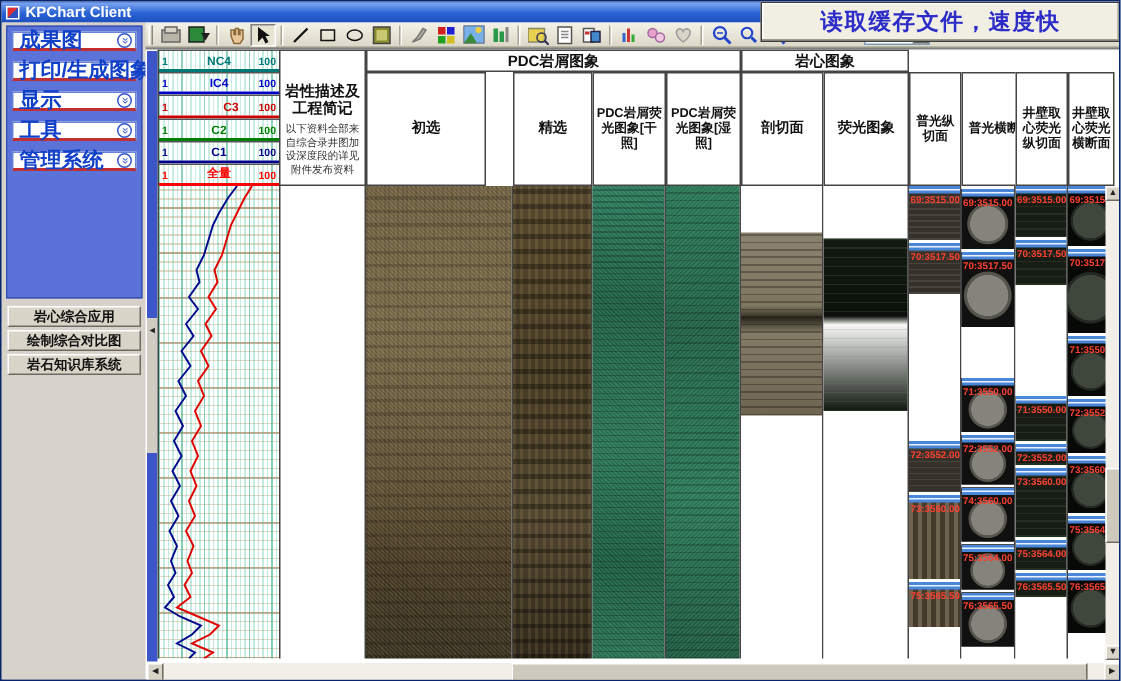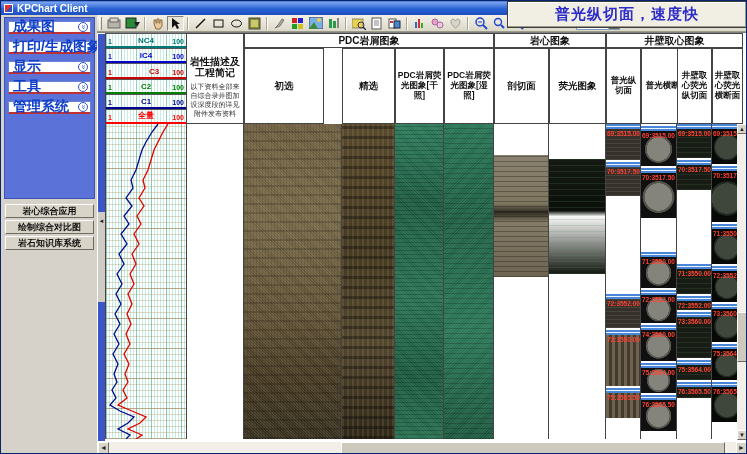--- a/index.html
+++ b/index.html
@@ -131,21 +131,21 @@
 <body>
 
 <div id="app">
 
   <div id="titlebar">
     <span id="app-icon"></span>
     <span>KPChart Client</span>
   </div>
 
   <div id="cache-tip">
-    <span>普光纵切面，速度快</span>
+    <span>读取缓存文件，速度快</span>
   </div>
 
   <div id="sidebar">
     <div id="sidebar-panel">
       <div class="nav-item" style="top:3px">
         <span class="nav-label">成果图</span>
         <span class="chev"><span>»</span></span>
       </div>
       <div class="nav-item" style="top:23px">
         <span class="nav-label">打印/生成图象</span>
@@ -360,21 +360,20 @@
         </div>
       </div>
 
     <div class="cell" id="lith-cell">
       <div id="lith-title">岩性描述及工程简记</div>
       <div id="lith-note">以下资料全部来自综合录井图加设深度段的详见附件发布资料</div>
     </div>
 
     <div class="cell ghead" style="left:147px;width:250px">PDC岩屑图象</div>
     <div class="cell ghead" style="left:397px;width:112px">岩心图象</div>
-    <div class="cell ghead" style="left:509px;width:137px">井壁取心图象</div>
 
     <div class="cell chead" style="left:147px;width:80px">初选</div>
     <div class="cell chead" style="left:245px;width:53px">精选</div>
     <div class="cell chead small" style="left:298px;width:49px">PDC岩屑荧光图象[干照]</div>
     <div class="cell chead small" style="left:347px;width:50px">PDC岩屑荧光图象[湿照]</div>
     <div class="cell chead" style="left:397px;width:55px">剖切面</div>
     <div class="cell chead" style="left:452px;width:57px">荧光图象</div>
     <div class="cell chead small" style="left:509px;width:35px">普光纵切面</div>
     <div class="cell chead small" style="left:544px;width:52px">普光横断面</div>
     <div class="cell chead small" style="left:580px;width:35px">井壁取心荧光纵切面</div>

